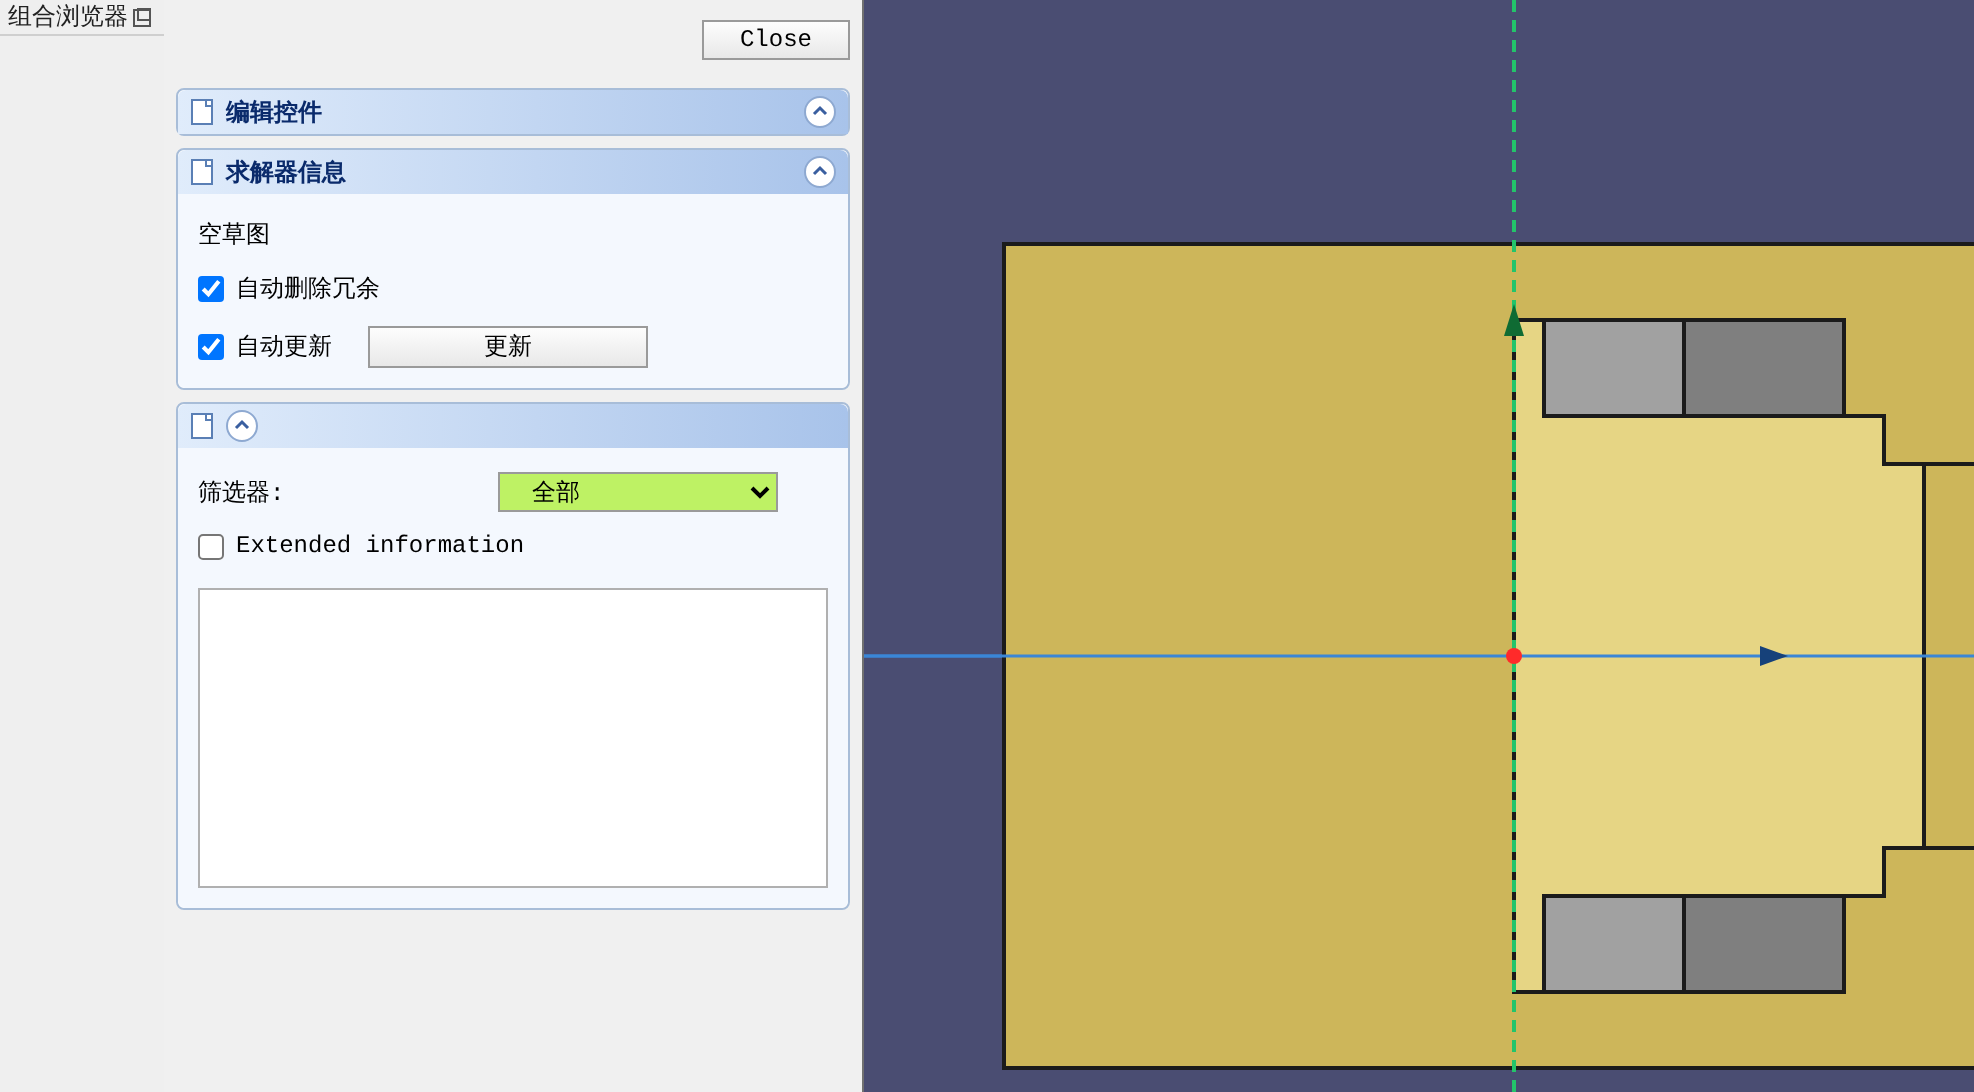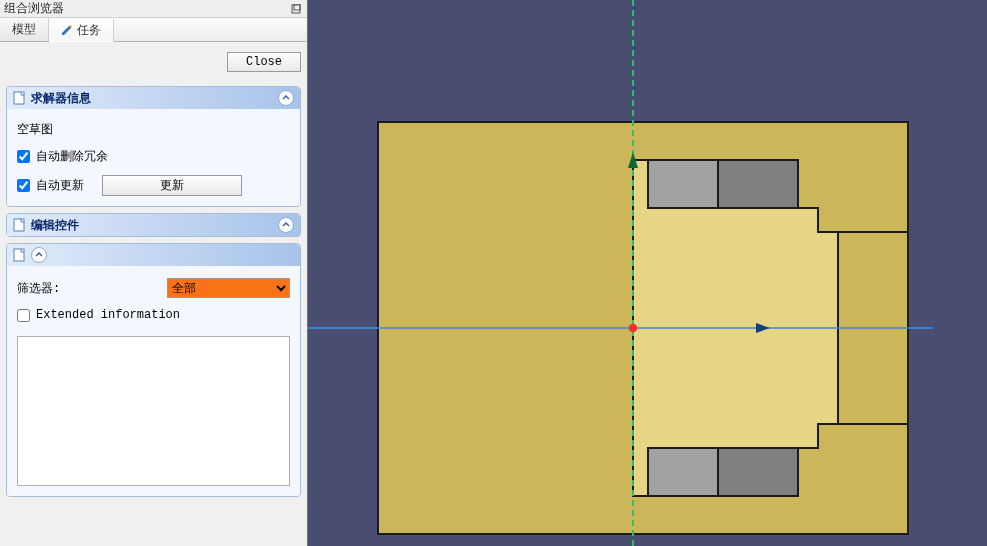--- a/index.html
+++ b/index.html
@@ -1,20 +1,20 @@
 <!DOCTYPE html>
 <html><head>
 <meta charset="utf-8">
 <style>
 * { box-sizing: border-box; margin: 0; padding: 0; }
 html, body { width: 987px; height: 546px; overflow: hidden; font-family: "Microsoft YaHei", Arial, sans-serif; font-size: 12px; }
 .app { display: flex; width: 100%; height: 100%; }
 
 
-.left-panel { width: 308px; height: 100%; background: #efefef; border-right: 1px solid #717171; display: flex; flex-direction: column; }
+.left-panel { width: 432px; height: 100%; background: #efefef; border-right: 1px solid #717171; display: flex; flex-direction: row; }
 
 .panel-title-bar { height: 18px; background: #efefef; display: flex; align-items: center; padding: 0 4px; border-bottom: 1px solid #cfcfcf; }
 .panel-title-text { flex: 1; color: #222; }
 .panel-pop-icon { width: 14px; height: 14px; display:flex; align-items:center; justify-content:center; }
 .panel-pop-icon svg { width: 10px; height: 10px; }
 
 .tab-strip { height: 24px; background: linear-gradient(#fdfdfd,#ececec); border-bottom: 1px solid #b5b5b5; display: flex; align-items: stretch; }
 .tab { padding: 0 12px; display:flex; align-items:center; gap:4px; border-right:1px solid #cfcfcf; background:linear-gradient(#fafafa,#e6e6e6); cursor:pointer; color:#333; }
 .tab.active { background:linear-gradient(#ffffff,#f5f5f5); border-bottom:1px solid #fff; position:relative; top:1px; }
 .tab .pencil-icon { width:12px; height:12px; }
@@ -33,21 +33,21 @@
 .section-body { padding:12px 10px 10px 10px; display:flex; flex-direction:column; gap:10px; background:#f4f8fe; border-radius:0 0 4px 4px; }
 
 .checkbox-row { display:flex; align-items:center; gap:6px; font-family:"Courier New","SimSun",monospace; }
 .checkbox-row input[type=checkbox] { width:13px; height:13px; }
 
 .update-row { display:flex; align-items:center; gap:18px; }
 .update-btn { width:140px; text-align:center; padding:1px 0; background:linear-gradient(#fdfdfd,#e8e8e8); border:1px solid #9a9a9a; cursor:pointer; font-size:12px; }
 
 .filter-row { display:flex; align-items:center; gap:20px; font-family:"Courier New","SimSun",monospace; }
 .filter-row label { width: 130px; }
-.filter-select { flex:1; max-width:140px; height:20px; border:1px solid #9a9a9a; background:#f97316; font-size:12px; }
+.filter-select { flex:1; max-width:140px; height:20px; border:1px solid #9a9a9a; background:#bef264; font-size:12px;padding-left:12px; }
 
 .constraint-list { margin-top:4px; border:1px solid #b0b0b0; background:#fff; height:150px; }
 
 
 .viewport { flex:1; position:relative; background:#4a4d72; overflow:hidden; }
 .viewport svg { position:absolute; top:0; left:0; }
 
 </style>
 </head>
 <body>
@@ -59,37 +59,40 @@
     <div class="panel-title-bar">
       <span class="panel-title-text">组合浏览器</span>
       <span class="panel-pop-icon">
         <svg viewBox="0 0 10 10">
             <rect x="1" y="1" width="8" height="8" fill="none" stroke="#555"></rect>
             <rect x="3" y="0" width="6" height="6" fill="none" stroke="#555"></rect>
           </svg>
       </span>
     </div>
 
-    <div class="tab-strip">
-      <div class="tab">
-        <span>模型</span>
-      </div>
-      <div class="tab active">
-        <svg class="pencil-icon" viewBox="0 0 12 12">
-            <path d="M1 11 L3 11 L10 4 L8 2 L1 9 Z" fill="#3a70c4"></path>
-            <path d="M8 2 L10 4 L11 3 L9 1 Z" fill="#d58a2f"></path>
-          </svg>
-        <span>任务</span>
-      </div>
-    </div>
 
     <div class="task-body">
 
       <div class="close-row">
         <button class="btn">Close</button>
+      </div>
+
+      <div class="section">
+        <div class="section-header">
+          <svg class="doc-icon" viewBox="0 0 12 14">
+              <rect x="1" y="1" width="10" height="12" fill="#fff" stroke="#5a7fb5"></rect>
+              <path d="M8 1 L8 4 L11 4" fill="none" stroke="#5a7fb5"></path>
+            </svg>
+          <span class="title">编辑控件</span>
+          <span class="chev">
+              <svg viewBox="0 0 8 8">
+                <path d="M1 5 L4 2 L7 5" fill="none" stroke="#3a5fa0" stroke-width="1.5"></path>
+              </svg>
+            </span>
+        </div>
       </div>
 
       <div class="section">
         <div class="section-header">
           <svg class="doc-icon" viewBox="0 0 12 14">
               <rect x="1" y="1" width="10" height="12" fill="#fff" stroke="#5a7fb5"></rect>
               <path d="M8 1 L8 4 L11 4" fill="none" stroke="#5a7fb5"></path>
             </svg>
           <span class="title">求解器信息</span>
           <span class="chev">
@@ -104,35 +107,20 @@
             <input type="checkbox" checked="" style="">
             <span>自动删除冗余</span>
           </div>
           <div class="update-row">
             <div class="checkbox-row">
               <input type="checkbox" checked="" style="">
               <span>自动更新</span>
             </div>
             <button class="update-btn">更新</button>
           </div>
-        </div>
-      </div>
-
-      <div class="section">
-        <div class="section-header">
-          <svg class="doc-icon" viewBox="0 0 12 14">
-              <rect x="1" y="1" width="10" height="12" fill="#fff" stroke="#5a7fb5"></rect>
-              <path d="M8 1 L8 4 L11 4" fill="none" stroke="#5a7fb5"></path>
-            </svg>
-          <span class="title">编辑控件</span>
-          <span class="chev">
-              <svg viewBox="0 0 8 8">
-                <path d="M1 5 L4 2 L7 5" fill="none" stroke="#3a5fa0" stroke-width="1.5"></path>
-              </svg>
-            </span>
         </div>
       </div>
 
       <div class="section">
         <div class="section-header">
           <svg class="doc-icon" viewBox="0 0 12 14">
               <rect x="1" y="1" width="10" height="12" fill="#fff" stroke="#5a7fb5"></rect>
               <path d="M8 1 L8 4 L11 4" fill="none" stroke="#5a7fb5"></path>
             </svg>
           <span class="chev">

